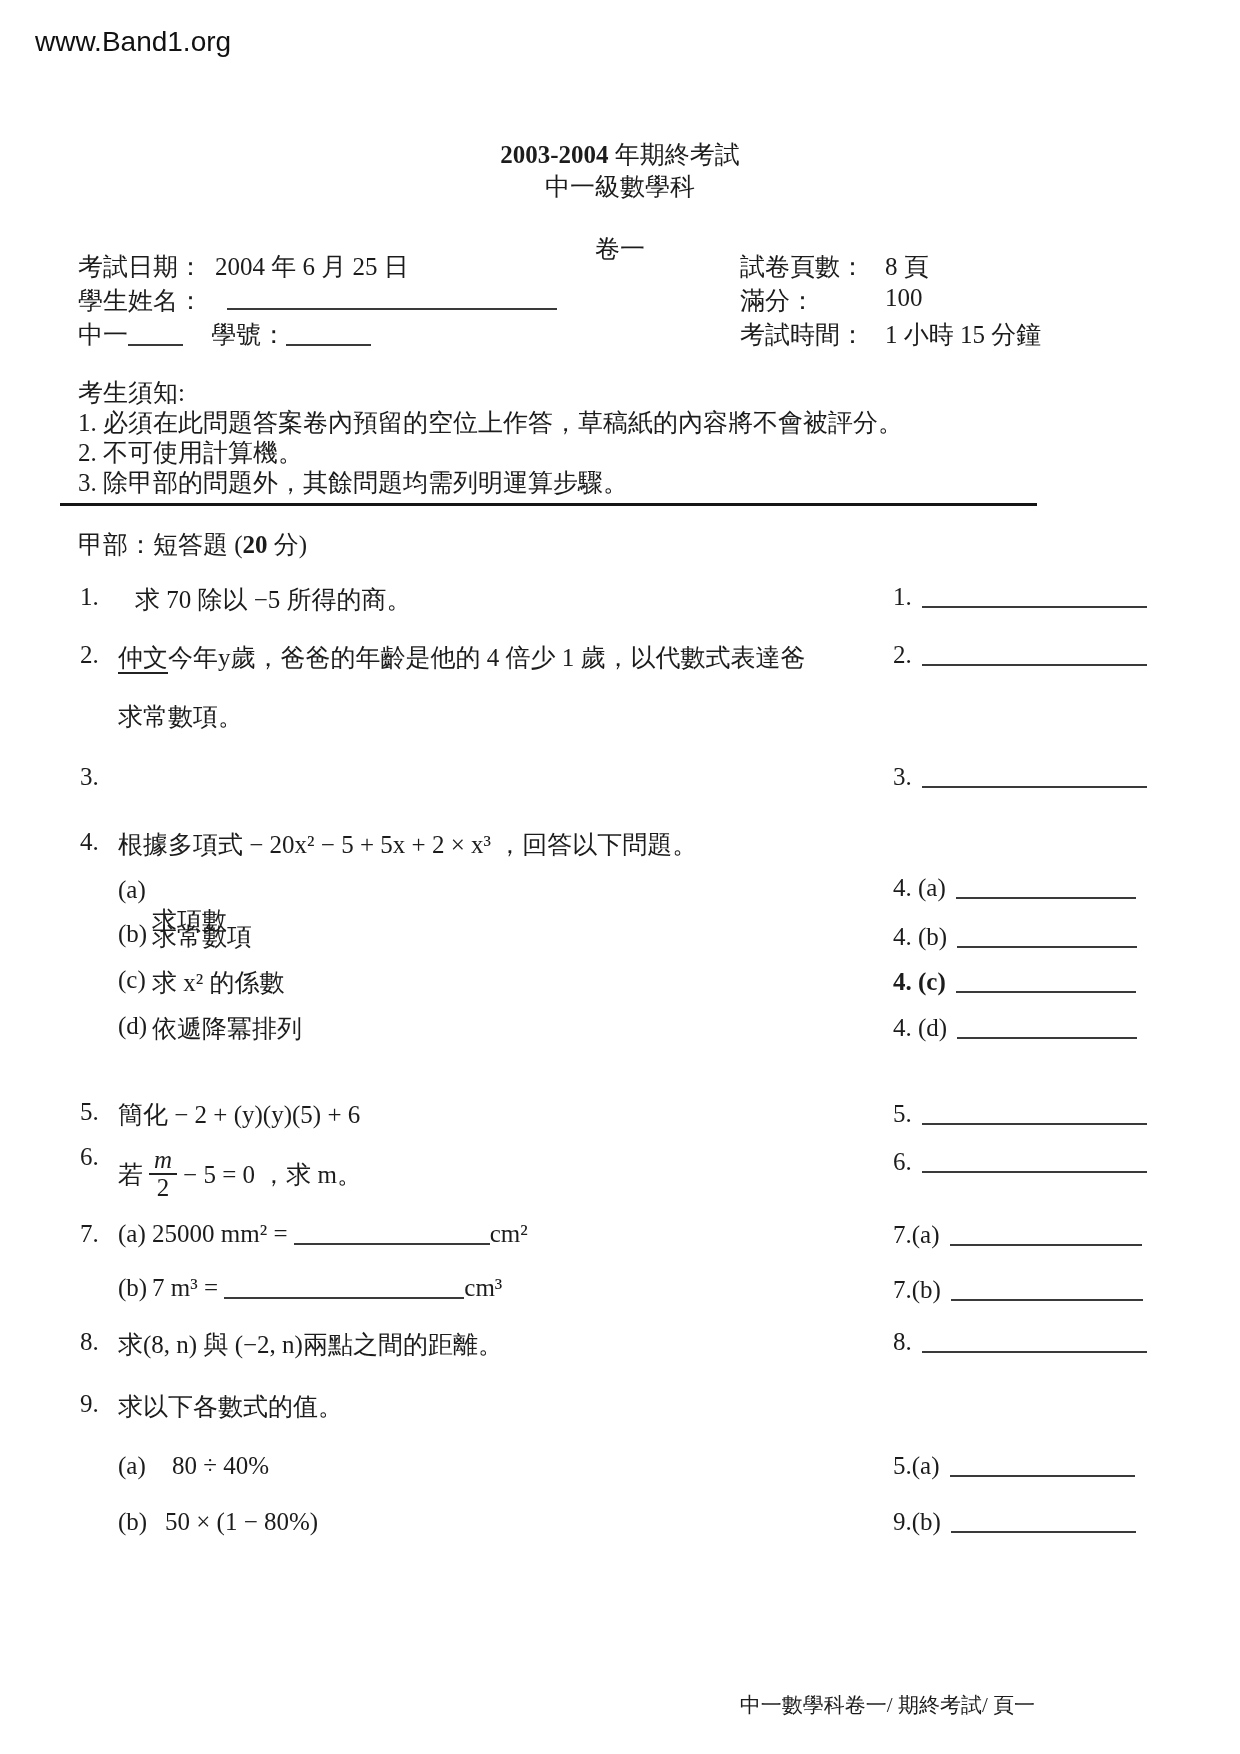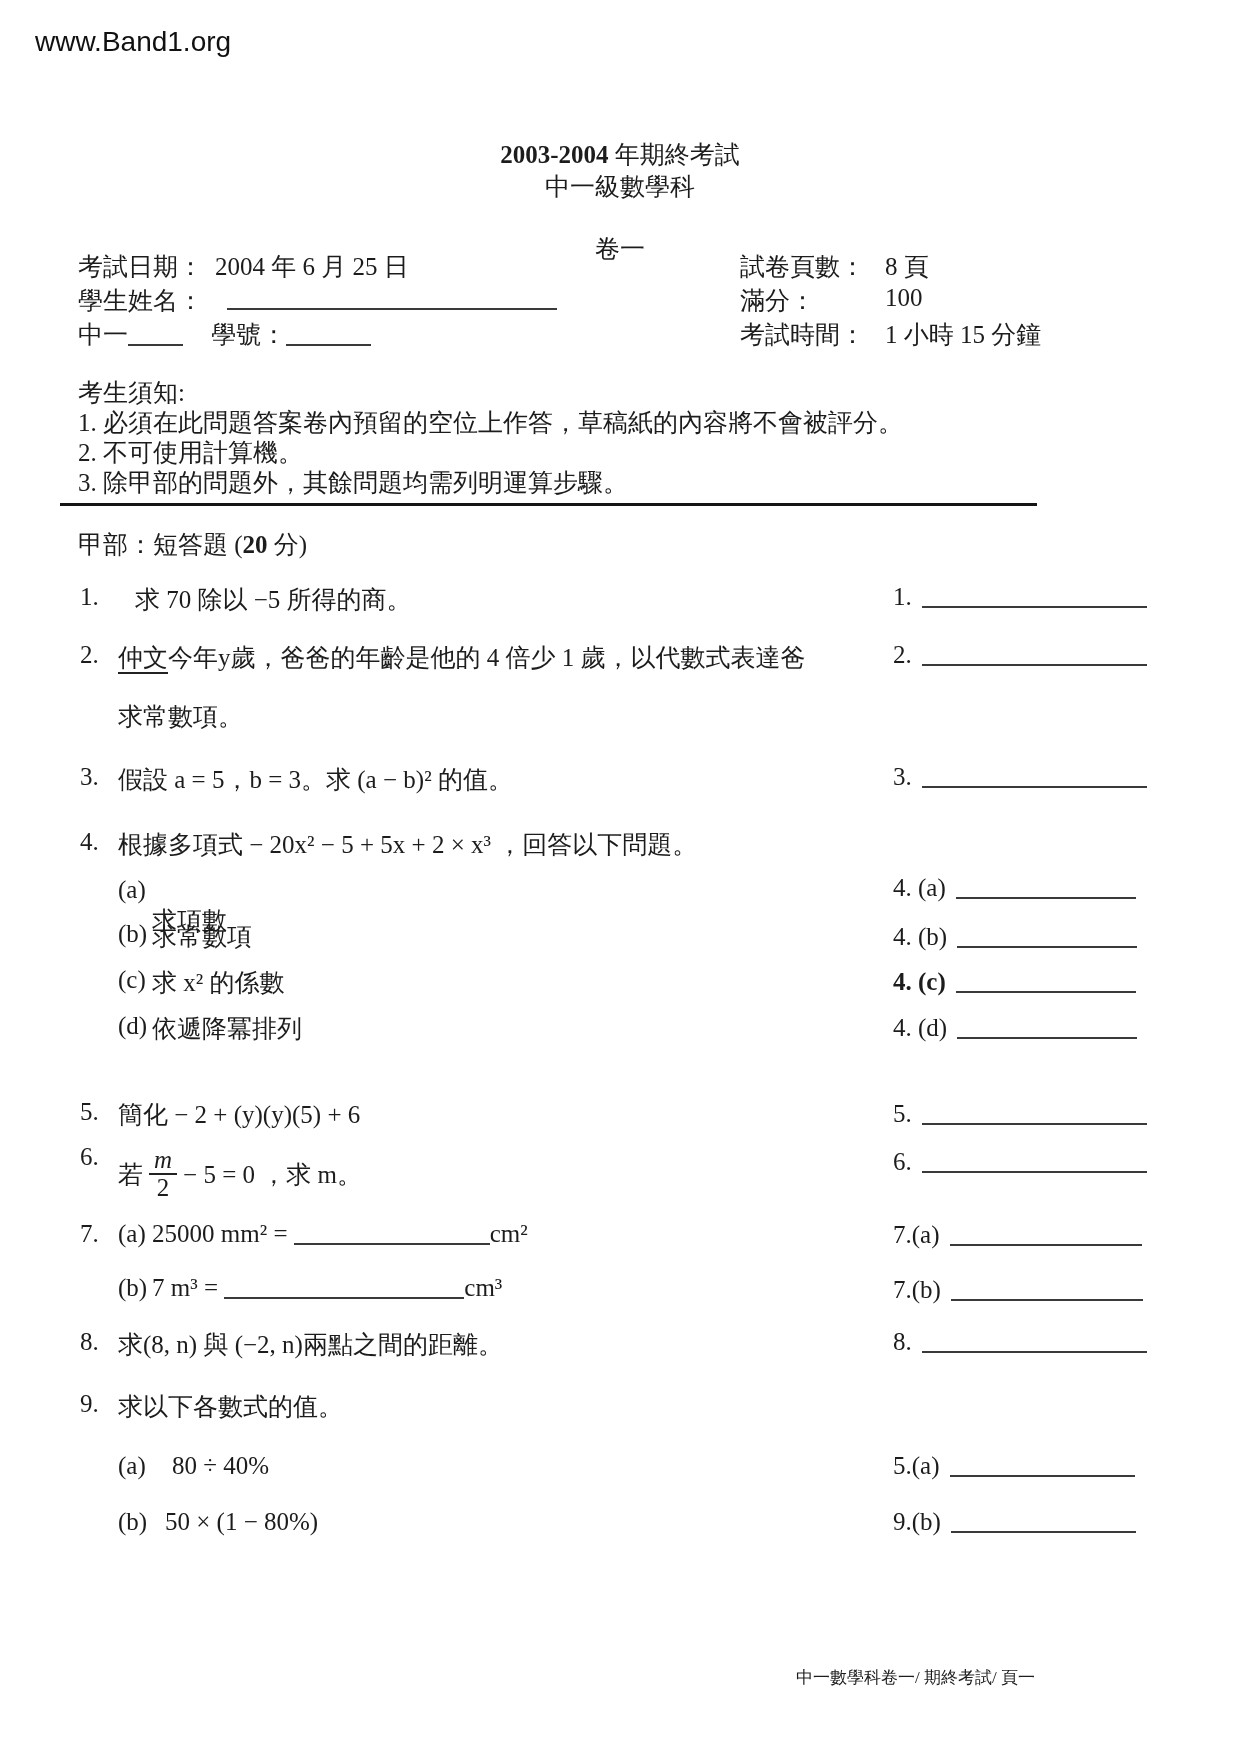--- a/index.html
+++ b/index.html
@@ -17,21 +17,21 @@
   .q-text-i{position:absolute;left:135px;}
   .sub-label{position:absolute;left:118px;}
   .sub-text{position:absolute;left:152px;}
   .ans{position:absolute;left:893px;white-space:nowrap;}
   .ans .blank{margin-left:10px;}
   .uname{border-bottom:2px solid #222;padding-bottom:1px;}
   .frac{display:inline-block;text-align:center;vertical-align:middle;margin:0 6px;line-height:1.05;}
   .frac .fn{display:block;border-bottom:2px solid #222;padding:0 5px;font-style:italic;}
   .frac .fd{display:block;}
   .vrow{display:flex;align-items:center;height:62px;}
-  .footer{font-size:17px;}
+  .footer{font-size:21px;margin-top:25px;}
   .lbl{display:inline-block;}
 </style>
 </head>
 <body>
 
 <div class="page">
 
   <div class="abs wm" style="left:35px;top:26px;">www.Band1.org</div>
 
   <div class="abs ctr" style="top:138px;">
@@ -72,23 +72,20 @@
   <span class="q-no" style="top:583px;">1.</span>
   <span class="q-text-i" style="top:583px;">求 70 除以 −5 所得的商。</span>
 
   <span class="q-no" style="top:641px;">2.</span>
   <span class="q-text" style="top:641px;">
     <span class="uname">仲文</span><span>今年y歲，爸爸的年齡是他的 4 倍少 1 歲，以代數式表達爸</span>
   </span>
   <span class="q-text" style="top:700px;">求常數項。</span>
 
   <span class="q-no" style="top:763px;">3.</span>
-  <span class="q-text" style="top:763px;">
-    <span>假設 a = 5，b = 3。求 </span><span>(a − b)²</span><span> 的值。</span>
-  </span>
 
   <span class="q-no" style="top:828px;">4.</span>
   <span class="q-text" style="top:828px;">
     <span>根據多項式 </span><span>− 20x² − 5 + 5x + 2 × x³</span><span> ，回答以下問題。</span>
   </span>
   <span class="sub-label" style="top:876px;">(a)</span>
   <span class="sub-text" style="top:876px;margin-top:28px;">求項數</span>
   <span class="sub-label" style="top:920px;">(b)</span>
   <span class="sub-text" style="top:920px;">求常數項</span>
   <span class="sub-label" style="top:966px;">(c)</span>

